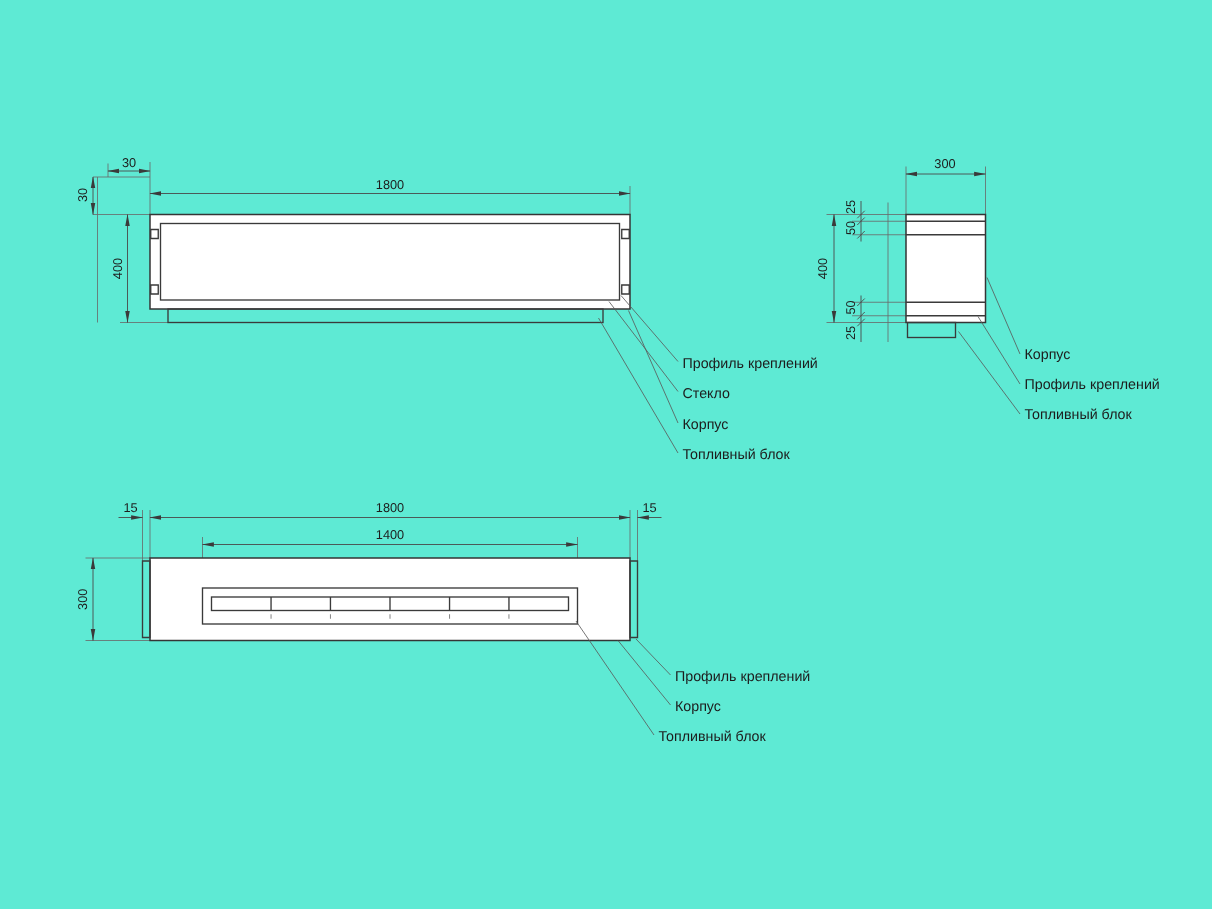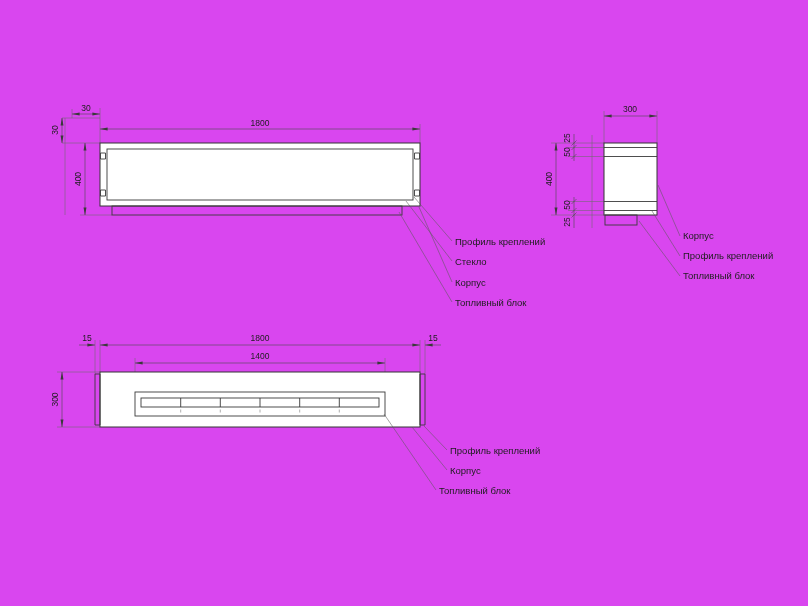--- a/index.html
+++ b/index.html
@@ -1,17 +1,17 @@
 <!DOCTYPE html>
 <html><head>
 <meta charset="utf-8">
 <style>
   html,body{margin:0;padding:0;background:#ffffff;}
   .canvas{
-    width:808px;height:606px;background:#d946ef;position:relative;overflow:hidden;
+    width:808px;height:606px;background:#5eead4;position:relative;overflow:hidden;
     font-family:"Liberation Sans","DejaVu Sans",sans-serif;
   }
   svg{display:block;}
   .part{fill:#ffffff;stroke:#353535;stroke-width:1;}
   .partline{fill:none;stroke:#3a3a3a;stroke-width:0.9;}
   .thin{fill:none;stroke:#6a6a6a;stroke-width:0.55;}
   .dim{fill:none;stroke:#4a4a4a;stroke-width:0.6;}
   .leader{fill:none;stroke:#5a5a5a;stroke-width:0.55;}
   text{fill:#1d1d1d;font-size:8.5px;font-family:"Liberation Sans","DejaVu Sans",sans-serif;}
   .callout{font-size:9.5px;}

